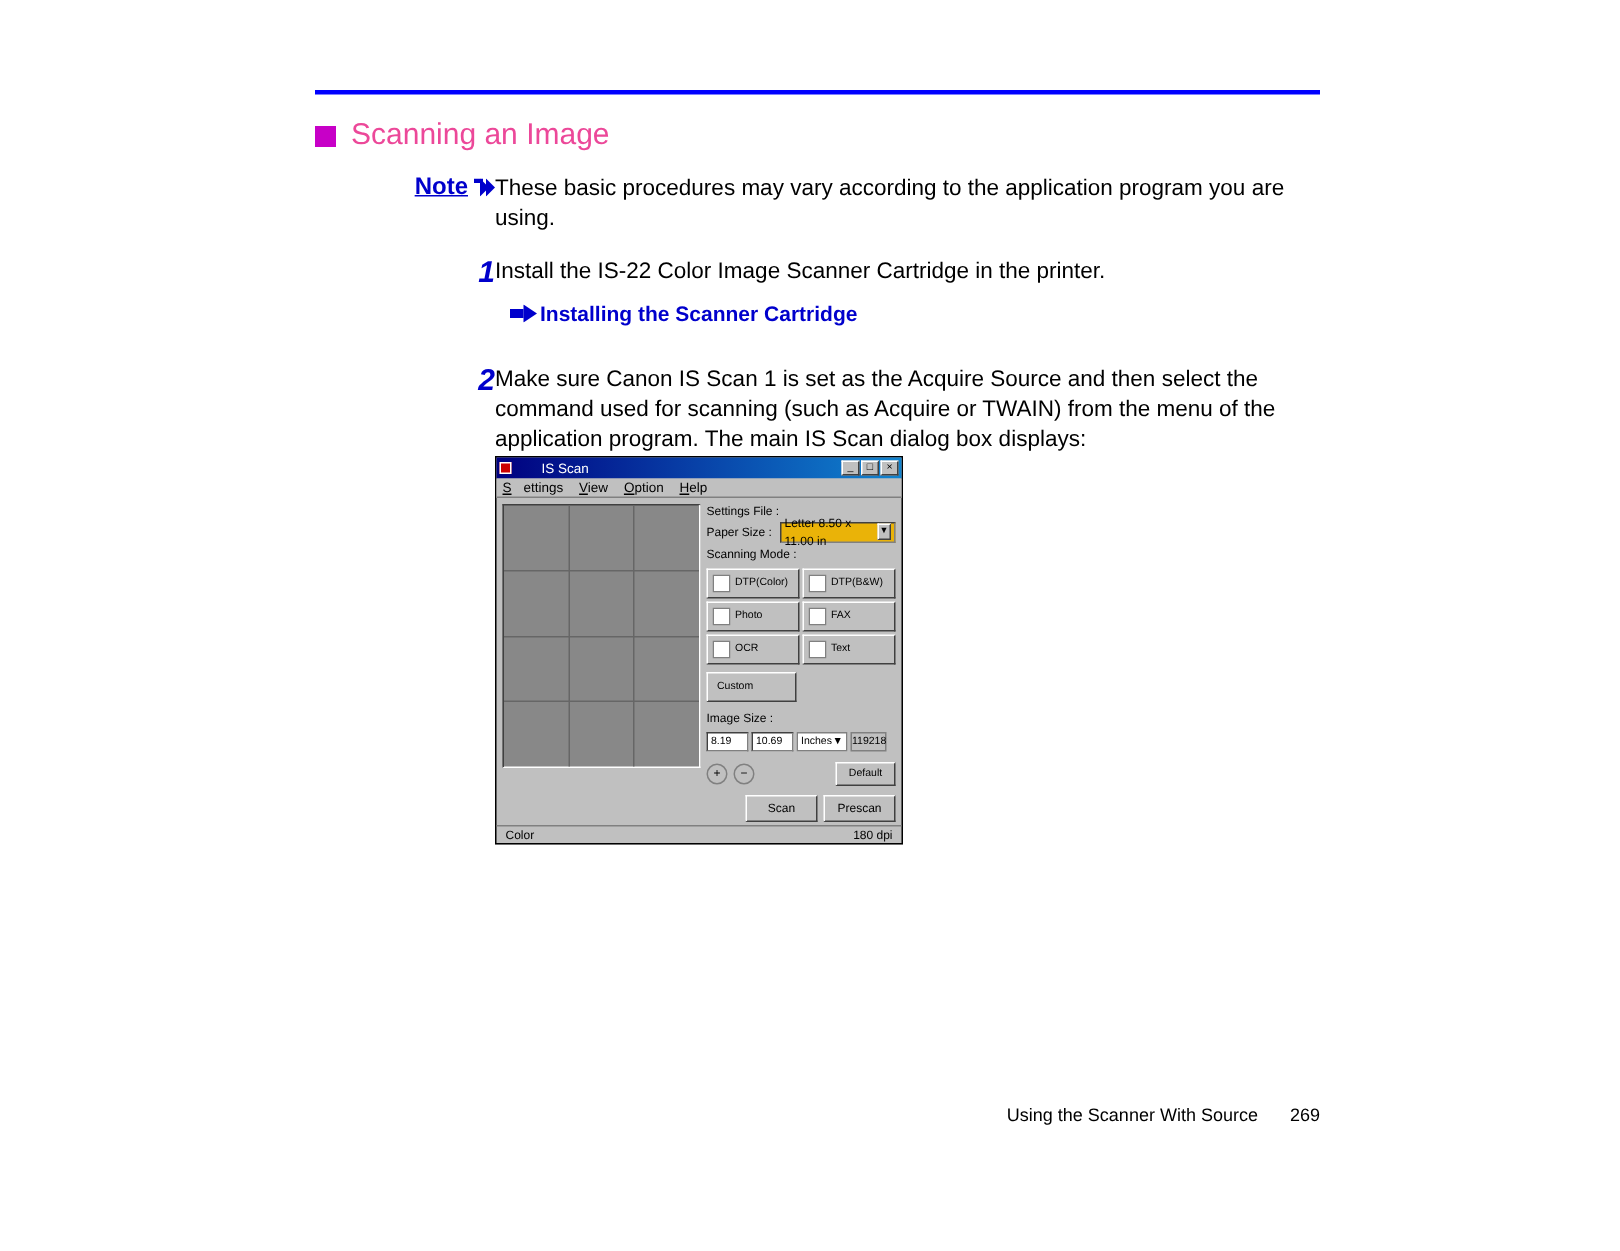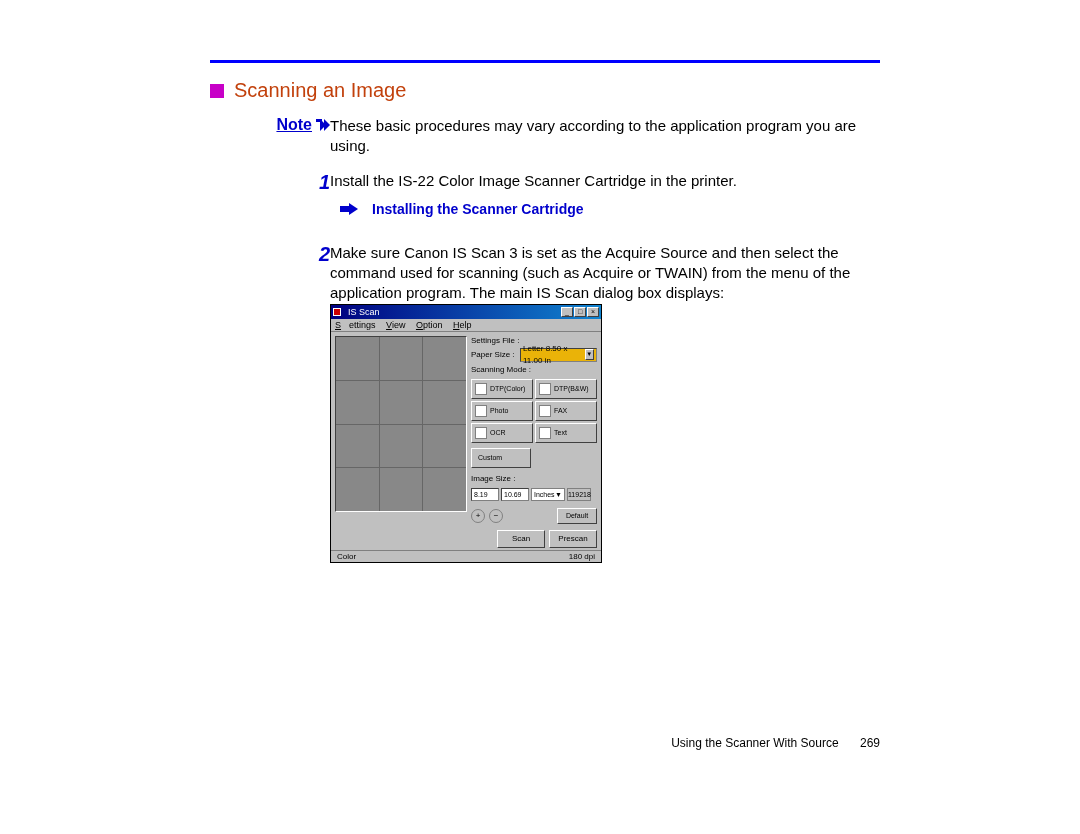--- a/index.html
+++ b/index.html
@@ -40,21 +40,21 @@
     gap: 10px;
     margin-bottom: 14px;
   }
   .sub-square {
     width: 14px;
     height: 14px;
     background: #c700c7;
   }
   .sub-title {
     font-size: 20px;
-    color: #c2410c;
+    color: #ec4899;
   }
   .body-table {
     width: 100%;
     border-collapse: collapse;
   }
   .body-table td {
     vertical-align: top;
     padding: 0;
   }
   .left-col {
@@ -82,21 +82,21 @@
     font-size: 20px;
   }
   .body-text {
     font-size: 15px;
     line-height: 1.35;
   }
   .row-gap td { padding-bottom: 14px; }
   .link-row {
     display: flex;
     align-items: center;
-    gap: 14px;
+    gap: 2px;
     margin-top: 10px;
     margin-bottom: 12px;
     margin-left: 10px;
   }
   .link-arrow svg { display:block; }
   .link-text {
     color: #0000cc;
     font-weight: bold;
     font-size: 14px;
   }
@@ -114,21 +114,21 @@
   }
   .titlebar {
     background: linear-gradient(to right, #000080, #1084d0);
     color: #fff;
     display: flex;
     align-items: center;
     justify-content: space-between;
     padding: 1px 2px;
     height: 14px;
   }
-  .titlebar-left { display:flex; align-items:center; gap:7px; }
+  .titlebar-left { display:flex; align-items:center; gap:20px; }
   .titlebar-icon { width:8px;height:8px;background:#c00;border:1px solid #fff; }
   .winbtns { display:flex; gap:1px; }
   .winbtn {
     width:12px;height:10px;background:#c0c0c0;border:1px solid #fff;border-right-color:#404040;border-bottom-color:#404040;
     font-size:7px;line-height:8px;text-align:center;color:#000;
   }
   .menubar {
     background:#c0c0c0;
     padding:1px 4px;
     border-bottom:1px solid #808080;
@@ -239,21 +239,21 @@
                 </svg>
           </span>
           <span class="link-text">Installing the Scanner Cartridge</span>
         </div>
       </td>
     </tr>
 
     <tr>
       <td class="left-col"><span class="step-num">2</span></td>
       <td>
-        <div class="body-text">Make sure Canon IS Scan 3 is set as the Acquire Source and then select the command used for scanning (such as Acquire or TWAIN) from the menu of the application program. The main IS Scan dialog box displays:</div>
+        <div class="body-text">Make sure Canon IS Scan 1 is set as the Acquire Source and then select the command used for scanning (such as Acquire or TWAIN) from the menu of the application program. The main IS Scan dialog box displays:</div>
 
         <div class="dialog-wrap">
         <div class="dialog">
           <div class="titlebar">
             <div class="titlebar-left">
               <div class="titlebar-icon"></div>
               <span>IS Scan</span>
             </div>
             <div class="winbtns">
               <div class="winbtn">_</div>

